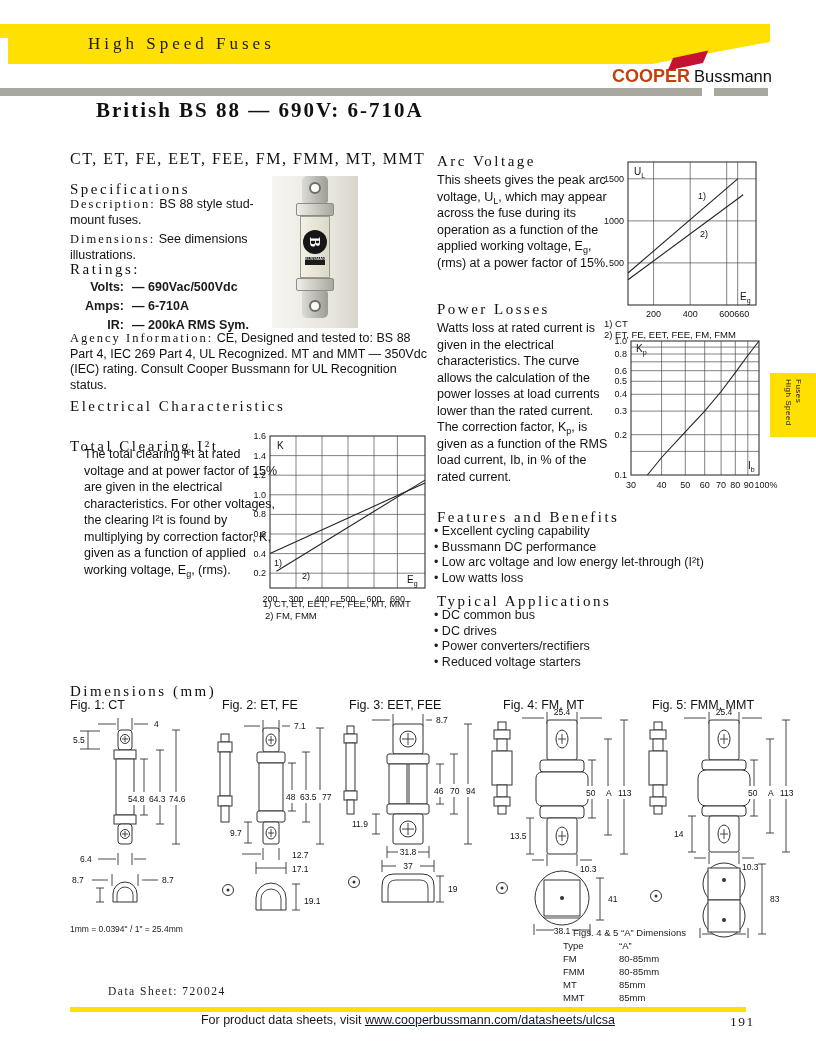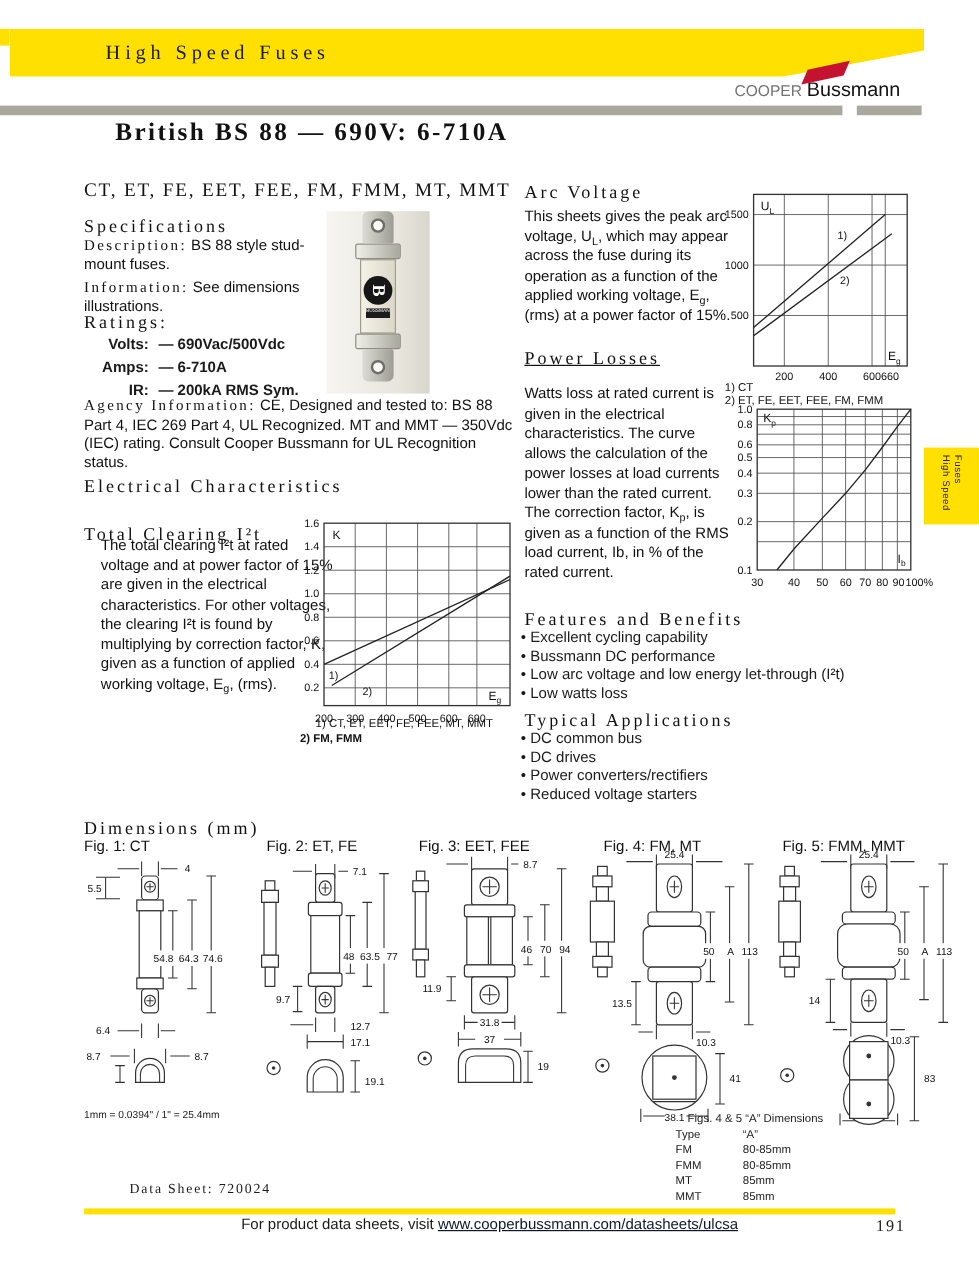--- a/index.html
+++ b/index.html
@@ -12,21 +12,21 @@
   .body-txt{font-size:12.5px;line-height:16px;color:#111;}
   sub{font-size:9px;line-height:0;vertical-align:-3px;}
   
   #band{left:8px;top:24px;width:762px;height:40px;background:#FFE000;
         clip-path:polygon(0 0,100% 0,100% 45%,84.5% 100%,0 100%);}
   #band-notch{left:0;top:24px;width:8px;height:14px;background:#FFE000;}
   #band-title{left:88px;top:34px;font-family:"Liberation Serif",serif;font-size:17px;letter-spacing:4px;color:#1a1a1a;}
   #logo{left:612px;top:66px;width:170px;height:22px;}
   #logo .flag{position:absolute;left:58px;top:-11px;width:36px;height:11px;background:#C41230;
         transform:rotate(-12deg) skewX(-35deg);}
-  #logo .cooper{font-weight:normal;font-size:13px;letter-spacing:0px;color:#737373;}
+  #logo .cooper{font-weight:bold;font-size:18px;letter-spacing:0px;color:#c2410c;}
   #logo .buss{font-size:16.5px;color:#111;margin-left:4px;}
   .gbar{top:88px;height:8px;background:#A8A89E;}
   #title{left:96px;top:98px;font-family:"Liberation Serif",serif;font-weight:bold;font-size:21px;letter-spacing:2px;color:#111;}
   #models{left:70px;top:150px;font-family:"Liberation Serif",serif;font-size:16px;letter-spacing:1.5px;color:#111;}
   
   #fuse{left:272px;top:176px;width:86px;height:152px;background:linear-gradient(90deg,#f6f5f1,#e7e5dc 70%,#d8d6cc);display:flex;flex-direction:column;align-items:center;}
   .ftag{width:26px;height:27px;background:linear-gradient(90deg,#dcdcd6,#9d9d94);border-radius:5px 5px 2px 2px;position:relative;}
   .ftag.b{border-radius:2px 2px 5px 5px;}
   .ftag .hole{position:absolute;left:7px;width:12px;height:12px;border-radius:50%;background:#fbfbf9;border:2px solid #6e6e66;box-sizing:border-box;}
   .ftag .hole.t{top:6px;} .ftag .hole.bt{bottom:6px;}
@@ -83,21 +83,21 @@
   </div>
   <div class="abs gbar" style="left:0;width:702px;"></div>
   <div class="abs gbar" style="left:714px;width:54px;"></div>
   <div class="abs" id="title">British BS 88 — 690V: 6-710A</div>
 
   <div class="abs" id="models">CT, ET, FE, EET, FEE, FM, FMM, MT, MMT</div>
   <div class="abs sh" style="left:70px;top:181px;">Specifications</div>
 
   <div class="abs body-txt" style="left:70px;top:196px;width:190px;"><span class="shl" style="font-size:12.5px;text-align:right;">Description:</span><span> BS 88 style stud-mount fuses.</span></div>
 
-  <div class="abs body-txt" style="left:70px;top:231px;width:190px;"><span class="shl" style="font-size:12.5px;">Information:</span><span> See dimensions illustrations.</span></div>
+  <div class="abs body-txt" style="left:70px;top:231px;width:190px;"><span class="shl" style="font-size:12.5px;">Dimensions:</span><span> See dimensions illustrations.</span></div>
 
   <div class="abs sh" style="left:70px;top:261px;">Ratings:</div>
   <div class="abs" style="left:78px;top:280px;font-weight:bold;">
     <div class="rrow">
         <span class="rl">Volts:</span>
         <span class="rv">—  690Vac/500Vdc</span>
       </div>
     <div class="rrow">
         <span class="rl">Amps:</span>
         <span class="rv">—  6-710A</span>
@@ -164,21 +164,21 @@
     <g>
       <text class="tk stm" x="42" y="172">200</text>
       <text class="tk stm" x="68" y="172">300</text>
       <text class="tk stm" x="94" y="172">400</text>
       <text class="tk stm" x="120" y="172">500</text>
       <text class="tk stm" x="146" y="172">600</text>
       <text class="tk stm" x="169.4" y="172">690</text>
     </g>
   </svg>
   <div class="abs leg" style="left:263px;top:598px;">1) CT, ET, EET, FE, FEE, MT, MMT</div>
-  <div class="abs leg" style="left:250px;top:610px;font-weight:bold;">2) FM, FMM</div>
+  <div class="abs leg" style="left:265px;top:610px;">2) FM, FMM</div>
 
   <div class="abs sh" style="left:437px;top:153px;">Arc Voltage</div>
   <div class="abs body-txt" style="left:437px;top:172px;width:172px;line-height:16.5px;"><span>This sheets gives the peak arc voltage, U</span><sub>L</sub><span>, which may appear across the fuse during its operation as a function of the applied working voltage, E</span><sub>g</sub><span>, (rms) at a power factor of 15%.</span></div>
 
   <svg class="abs" style="left:598px;top:157px;" width="172" height="166" viewBox="0 0 172 166">
     <g>
       <line class="grid" x1="30" y1="21.8" x2="158" y2="21.8"></line>
       <line class="grid" x1="30" y1="63.9" x2="158" y2="63.9"></line>
       <line class="grid" x1="30" y1="105.9" x2="158" y2="105.9"></line>
       <line class="grid" x1="55.6" y1="5" x2="55.6" y2="148"></line>
@@ -201,21 +201,21 @@
     <g>
       <text class="tk stm" x="55.6" y="160">200</text>
       <text class="tk stm" x="92.2" y="160">400</text>
       <text class="tk stm" x="128.7" y="160">600</text>
       <text class="tk stm" x="143.7" y="160">660</text>
     </g>
   </svg>
   <div class="abs leg" style="left:604px;top:318px;">1) CT</div>
   <div class="abs leg" style="left:604px;top:329px;">2) ET, FE, EET, FEE, FM, FMM</div>
 
-  <div class="abs sh" style="left:437px;top:291px;text-decoration:underline;">Power Losses</div>
+  <div class="abs sh" style="left:437px;top:301px;">Power Losses</div>
   <div class="abs body-txt" style="left:437px;top:320px;width:175px;line-height:16.5px;"><span>Watts loss at rated current is given in the electrical characteristics. The curve allows the calculation of the power losses at load currents lower than the rated current. The correction factor, K</span><sub>p</sub><span>, is given as a function of the RMS load current, Ib, in % of the rated current.</span></div>
 
   <svg class="abs" style="left:598px;top:336px;" width="185" height="160" viewBox="0 0 185 160">
     <g>
       <line class="grid" x1="33" y1="11.1" x2="161" y2="11.1"></line>
         <line class="grid" x1="33" y1="18" x2="161" y2="18"></line>
       <line class="grid" x1="33" y1="25.8" x2="161" y2="25.8"></line>
         <line class="grid" x1="33" y1="34.7" x2="161" y2="34.7"></line>
       <line class="grid" x1="33" y1="45.3" x2="161" y2="45.3"></line>
         <line class="grid" x1="33" y1="58.3" x2="161" y2="58.3"></line>

